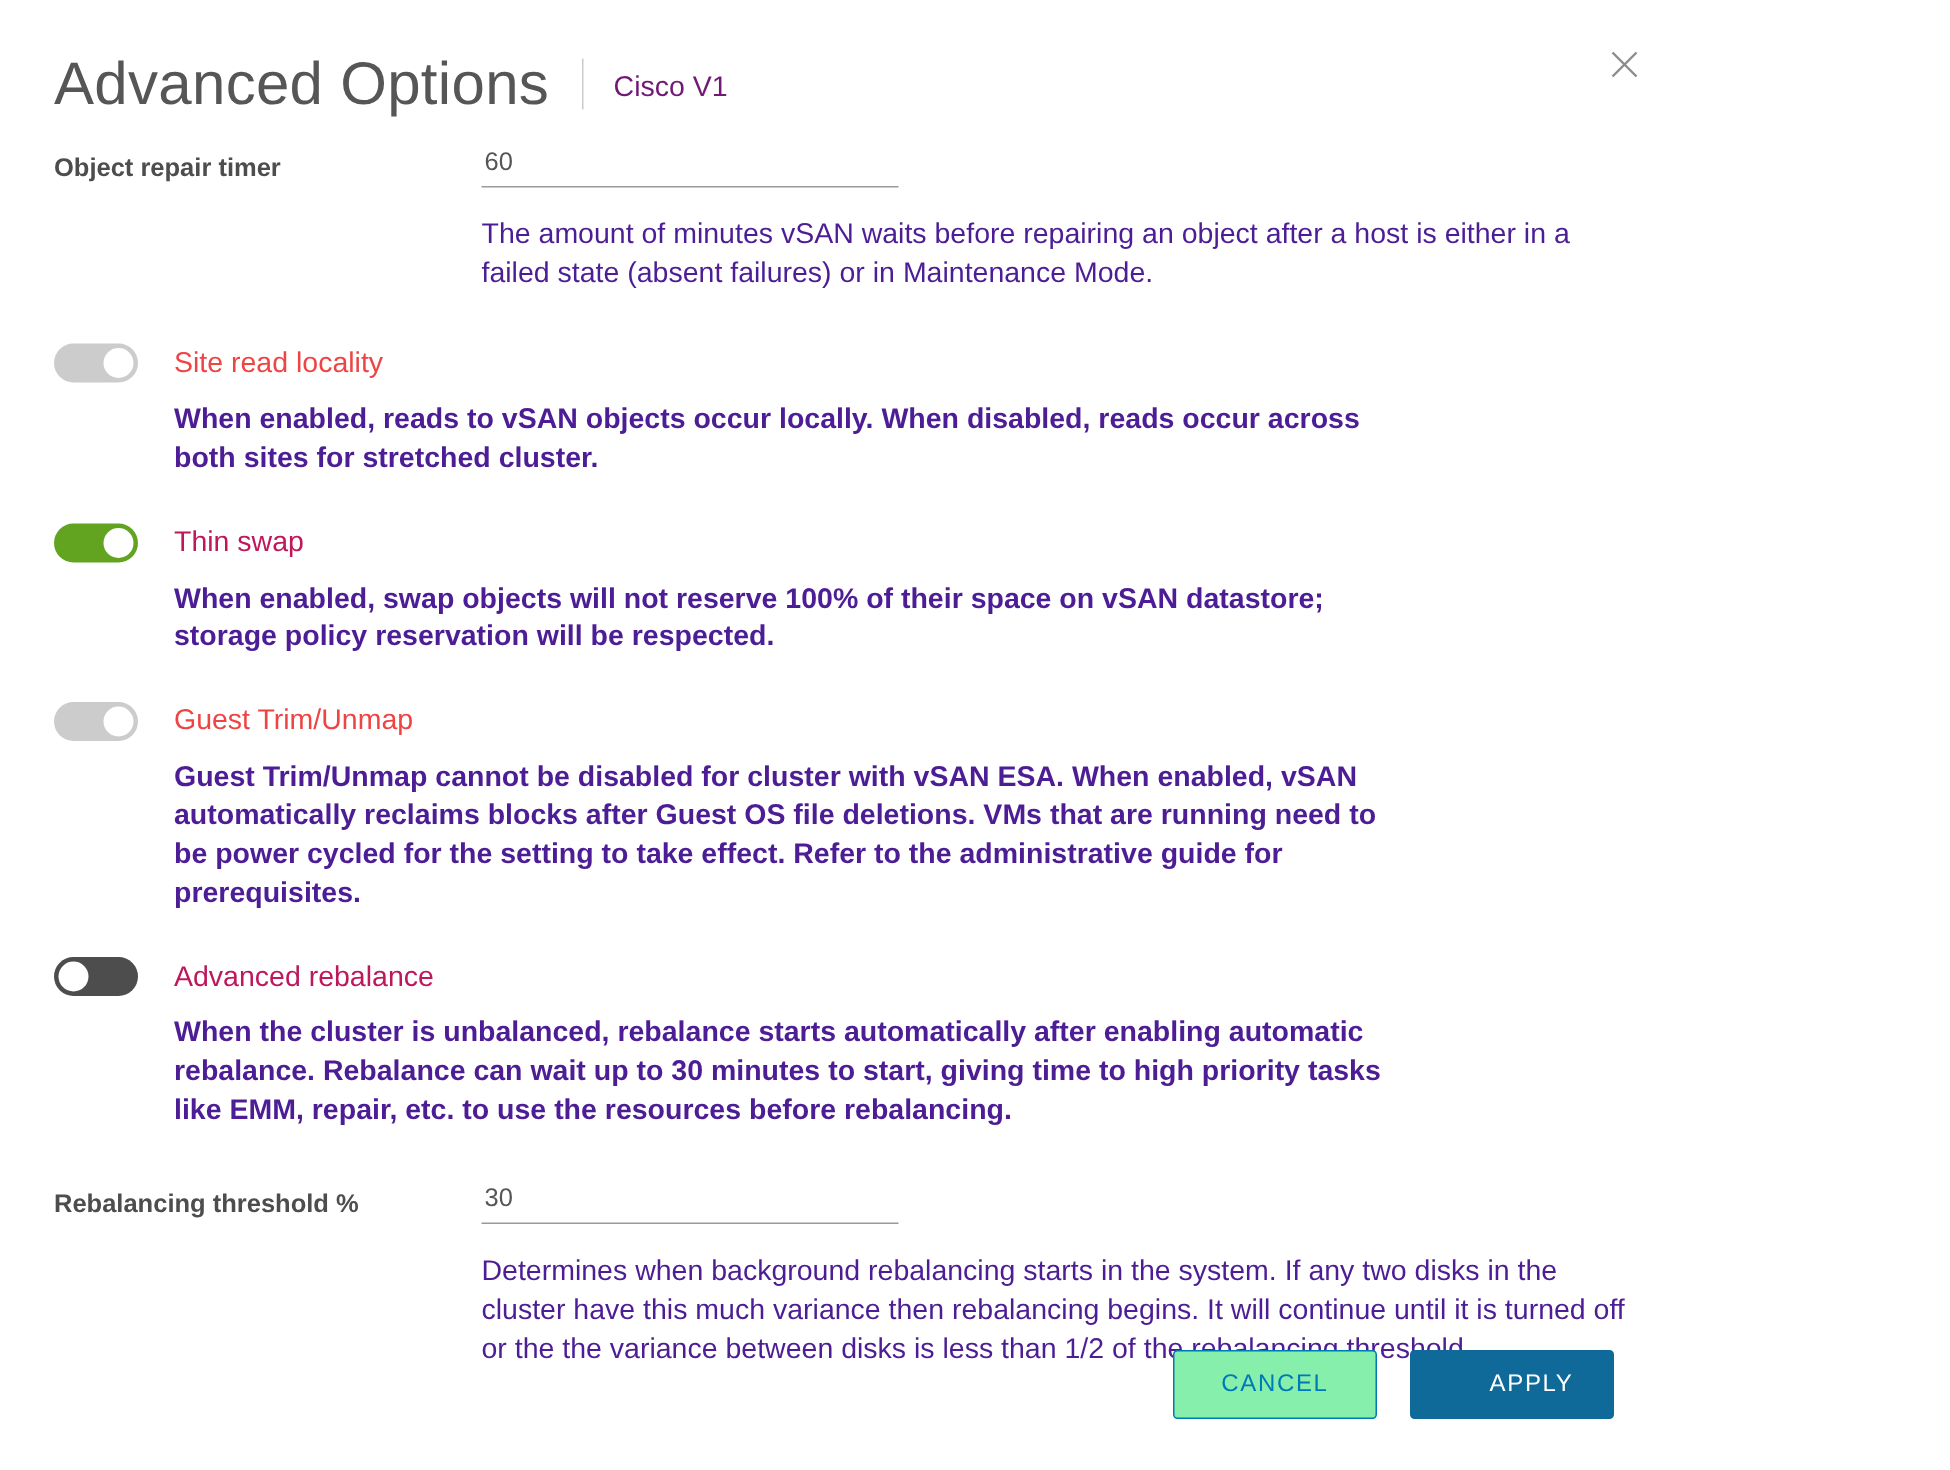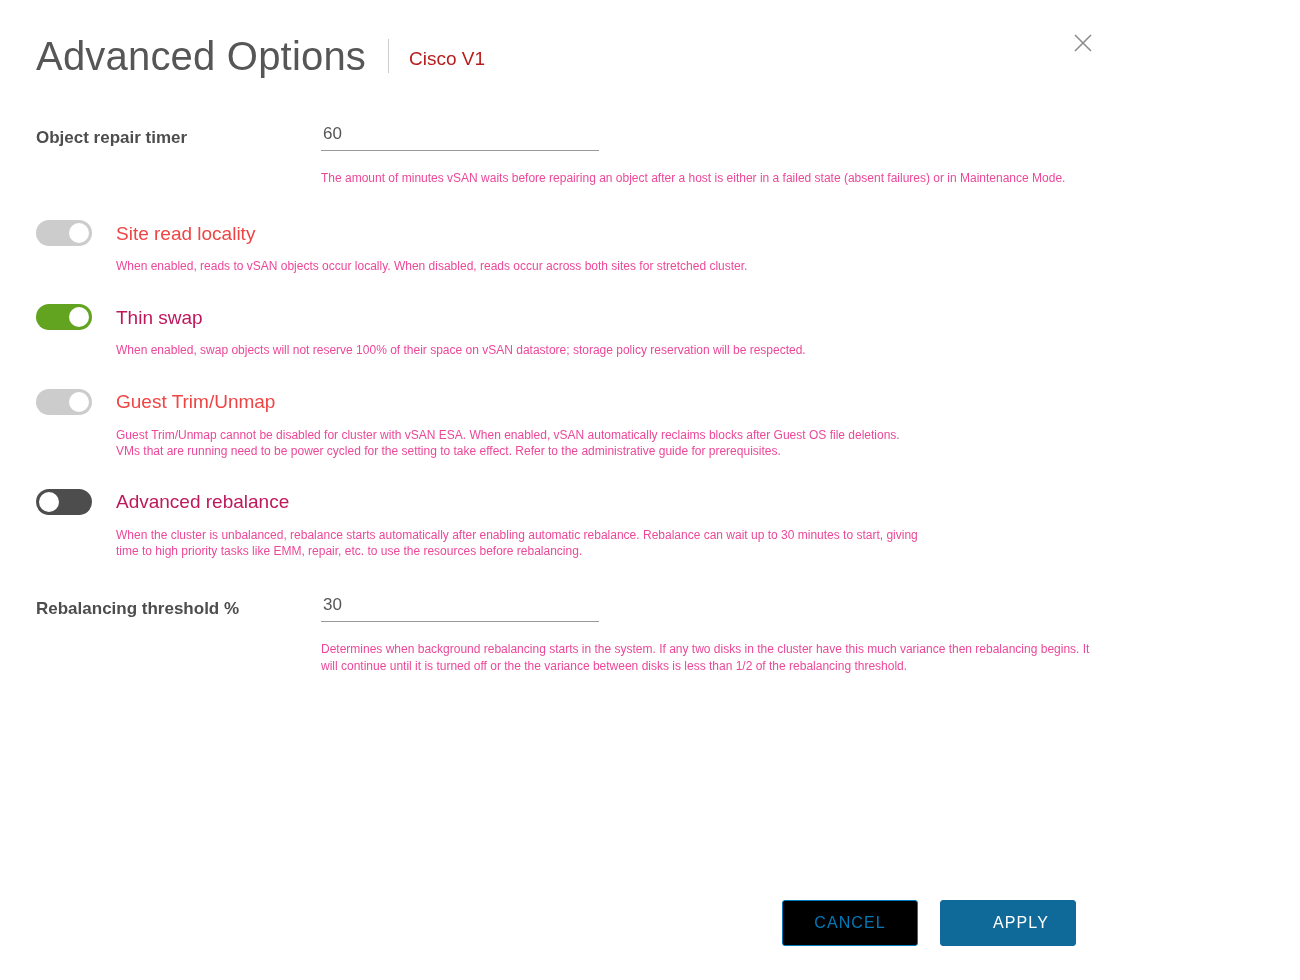--- a/index.html
+++ b/index.html
@@ -46,21 +46,21 @@
   .title-divider {
     width: 1px;
     height: 34px;
     background: #cccccc;
     margin: 0 20px 0 22px;
     flex: 0 0 auto;
   }
   .subtitle {
     font-size: 19px;
     font-weight: 400;
-    color: #b91c1c;
+    color: #701a75;
     white-space: nowrap;
     padding-top: 6px;
   }
   .close-btn {
     position: absolute;
     right: 12px;
     top: 26px;
     width: 34px;
     height: 34px;
     cursor: pointer;
@@ -69,21 +69,20 @@
     justify-content: center;
   }
   .close-btn svg { display: block; }
 
   
   .form {
     position: absolute;
     left: 36px;
     top: 96px;
     right: 20px;
-    margin-top: 26px;
   }
 
   .field-row {
     position: relative;
     display: flex;
     align-items: flex-start;
     min-height: 34px;
   }
   .field-label {
     width: 285px;
@@ -105,32 +104,33 @@
     background: transparent;
     font-family: "Liberation Sans", sans-serif;
     font-size: 17px;
     color: #565656;
     padding: 2px 2px 6px 2px;
     outline: none;
     display: block;
   }
 
   .helper {
-    font-size: 12px;
-    color: #ec4899;
+    font-size: 19px;
+    color: #4c1d95;
     line-height: 1.35;
     max-width: 810px;
   }
   .helper.indent-input {
     margin-left: 285px;
     margin-top: 14px;
   }
   .helper.indent-toggle {
     margin-left: 80px;
     margin-top: 12px;
+    font-weight: bold;
   }
 
   
   .toggle-row {
     display: flex;
     align-items: center;
     height: 26px;
   }
   .switch {
     width: 56px;
@@ -187,21 +187,21 @@
     min-width: 136px;
     padding: 0 22px;
     border-radius: 3px;
     cursor: pointer;
     box-sizing: border-box;
     display: inline-flex;
     align-items: center;
     justify-content: center;
   }
   .btn-secondary {
-    background: #000000;
+    background: #86efac;
     border: 1px solid #0079b8;
     color: #0079b8;
   }
   .btn-primary {
     background: #0f6a99;
     border: 1px solid #0f6a99;
     color: #ffffff;
     padding-left: 48px;
   }
 </style>

